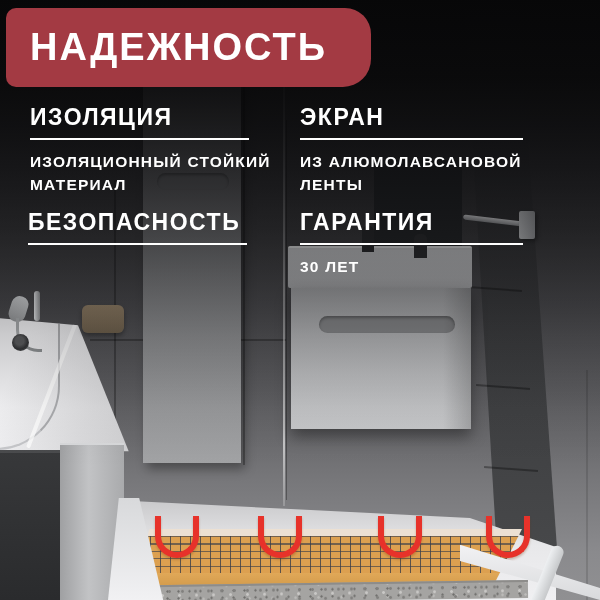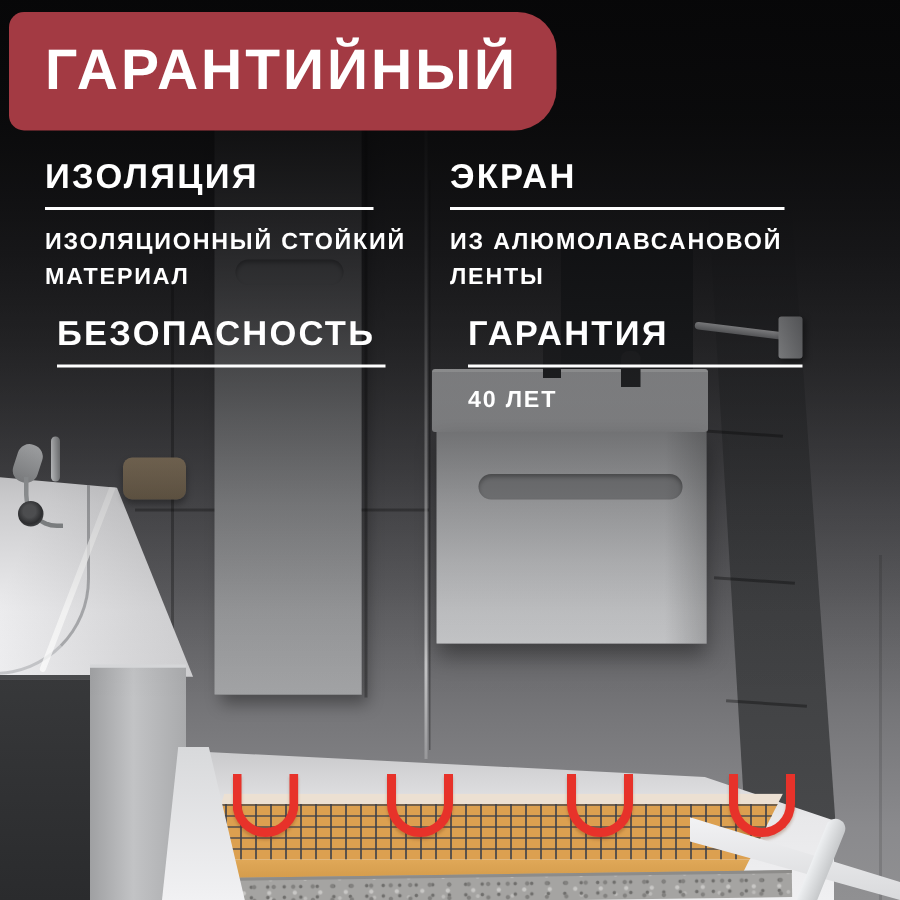--- a/index.html
+++ b/index.html
@@ -127,21 +127,21 @@
     border-radius:10px 26px 28px 10px;display:flex;align-items:center;padding-left:24px;z-index:5;}
   .banner span{position:static;color:#fff;font-size:38px;font-weight:700;letter-spacing:2px;}
 
   .feature{width:262px;z-index:5;color:#fff;}
   .feature h3{position:static;margin:0;font-size:23px;line-height:26px;font-weight:700;letter-spacing:1.5px;}
   .feature .rule{position:static;display:block;margin-top:8px;height:2px;background:#fff;}
   .feature .desc{position:static;margin-top:11px;font-size:15.5px;line-height:22.5px;
     font-weight:700;letter-spacing:1.2px;}
   .feature .desc div{position:static;}
   .f1{left:30px;top:104px;} .f2{left:300px;top:104px;}
-  .f3{left:38px;top:209px;} .f4{left:300px;top:209px;margin-left:12px;}
+  .f3{left:28px;top:209px;} .f4{left:300px;top:209px;}
   .f1 .rule,.f3 .rule{width:219px;} .f2 .rule,.f4 .rule{width:223px;}
 </style>
 </head>
 <body>
 
 <div class="stage">
 
   <div class="scene">
     <div class="wall"></div>
     <div class="grout v1"></div>
@@ -202,21 +202,21 @@
       <div class="handle"></div>
       <div class="side-shade"></div>
     </div>
     <div class="faucet1"></div>
     <div class="faucet2"></div>
 
     <div class="overlay"></div>
   </div>
 
   <div class="banner">
-    <span>ГАРАНТИЙНЫЙ</span>
+    <span>НАДЕЖНОСТЬ</span>
   </div>
 
   <div class="feature f2">
     <h3>ЭКРАН</h3>
     <span class="rule"></span>
     <div class="desc">
       <div>ИЗ АЛЮМОЛАВСАНОВОЙ</div>
       <div>ЛЕНТЫ</div>
     </div>
   </div>
@@ -232,17 +232,17 @@
 
   <div class="feature f3">
     <h3>БЕЗОПАСНОСТЬ</h3>
     <span class="rule"></span>
   </div>
 
   <div class="feature f4">
     <h3>ГАРАНТИЯ</h3>
     <span class="rule"></span>
     <div class="desc">
-      <div>40 ЛЕТ</div>
+      <div>30 ЛЕТ</div>
     </div>
   </div>
 
 </div>
 
 </body></html>

